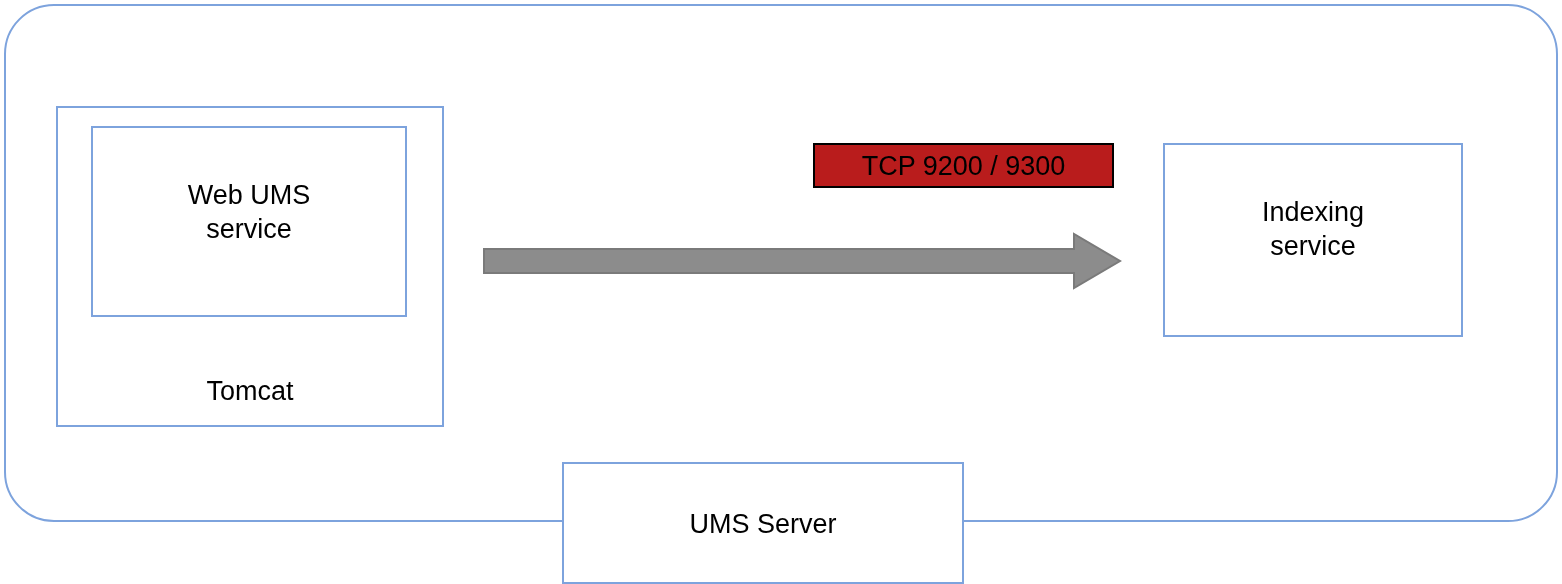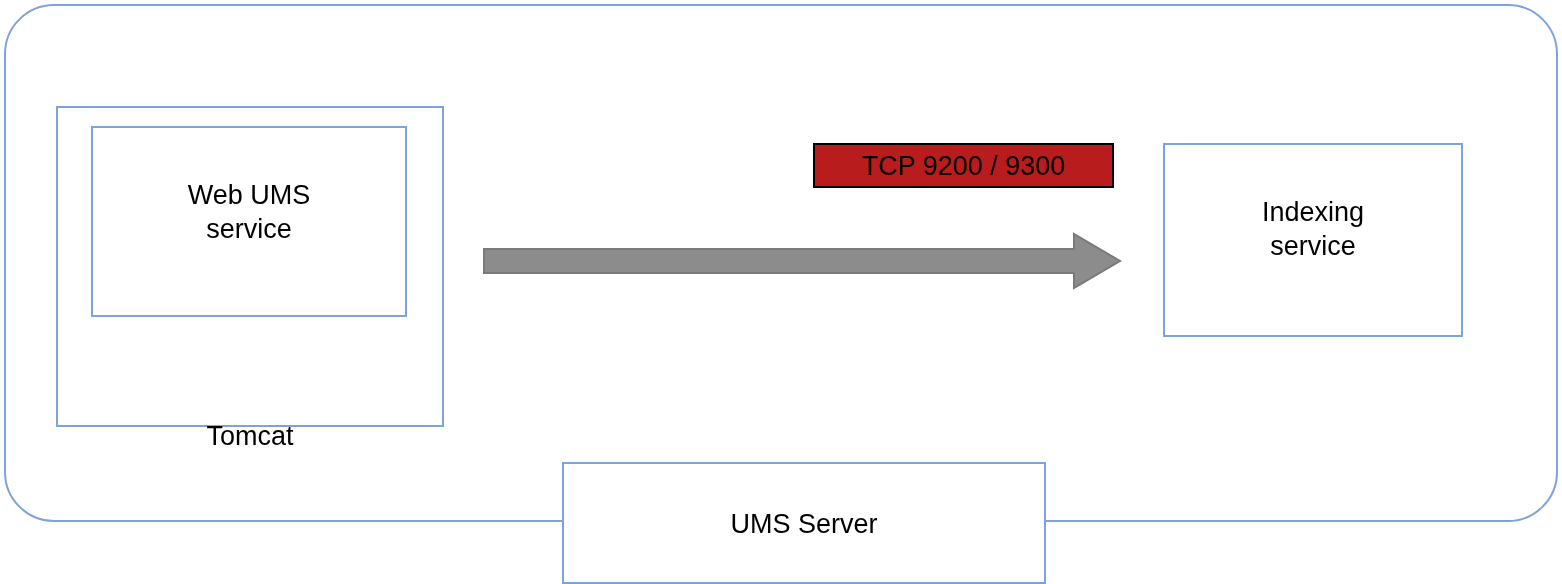--- a/index.html
+++ b/index.html
@@ -33,21 +33,21 @@
 
   
   .node-box {
     border: 2px solid #7da3dd;
     background: #ffffff;
   }
 
   .tomcat-box   { left: 56px;  top: 106px; width: 388px; height: 321px; }
   .webums-box   { left: 91px;  top: 126px; width: 316px; height: 191px; }
   .indexing-box { left: 1163px; top: 143px; width: 300px; height: 194px; }
-  .umsserver-box{ left: 562px; top: 462px; width: 484px; height: 122px; }
+  .umsserver-box{ left: 562px; top: 462px; width: 402px; height: 122px; }
 
   
   .protocol-box {
     left: 813px;
     top: 143px;
     width: 301px;
     height: 45px;
     border: 2px solid #000000;
     background: #b91c1c;
     display: flex;
@@ -60,21 +60,21 @@
     position: absolute;
     left: 0;
     right: 0;
     text-align: center;
     font-size: 27px;
     line-height: 34px;
     color: #000000;
     white-space: pre-line;
   }
   .webums-label   { top: 50px; }
-  .tomcat-label   { top: 266px; margin-top: 45px; }
+  .tomcat-label   { top: 266px; }
   .indexing-label { top: 50px; }
   .umsserver-label{ top: 43px; }
   .protocol-label { font-size: 27px; line-height: 30px; }
 
   
   .flow-arrow {
     left: 482px;
     top: 232px;
     width: 640px;
     height: 58px;

